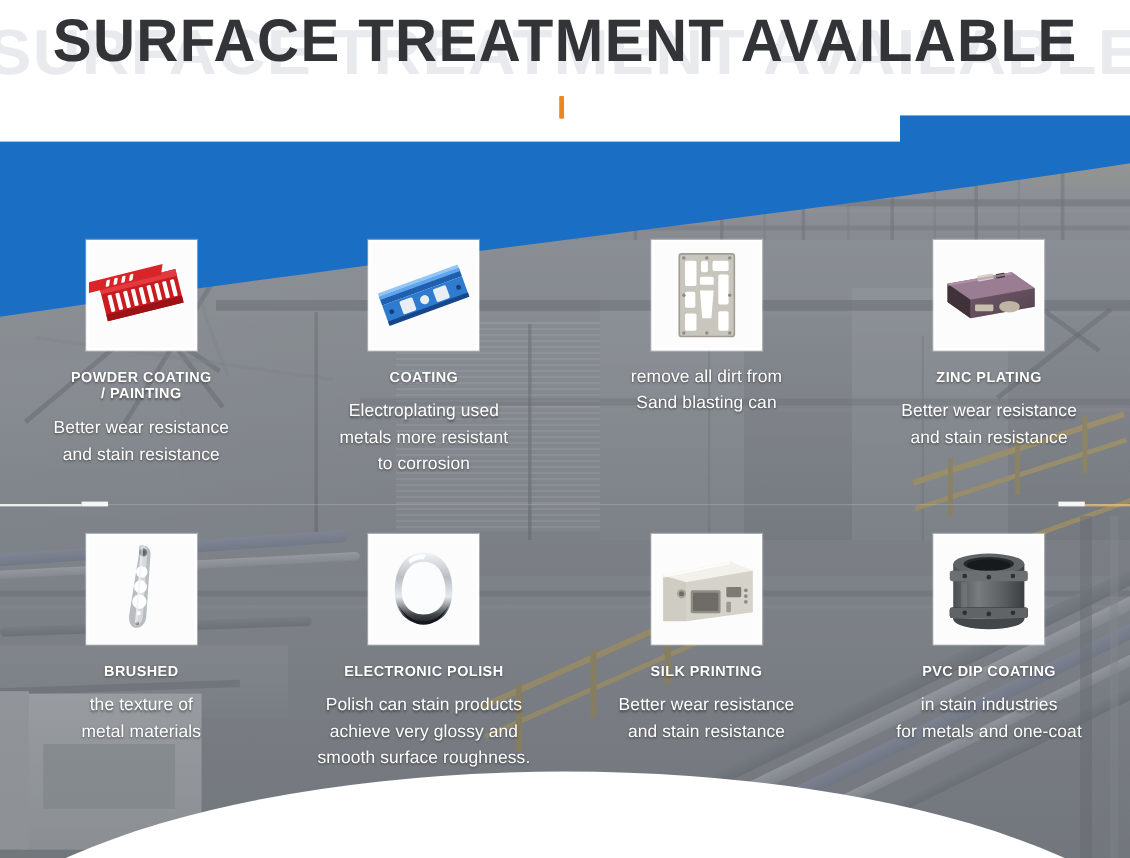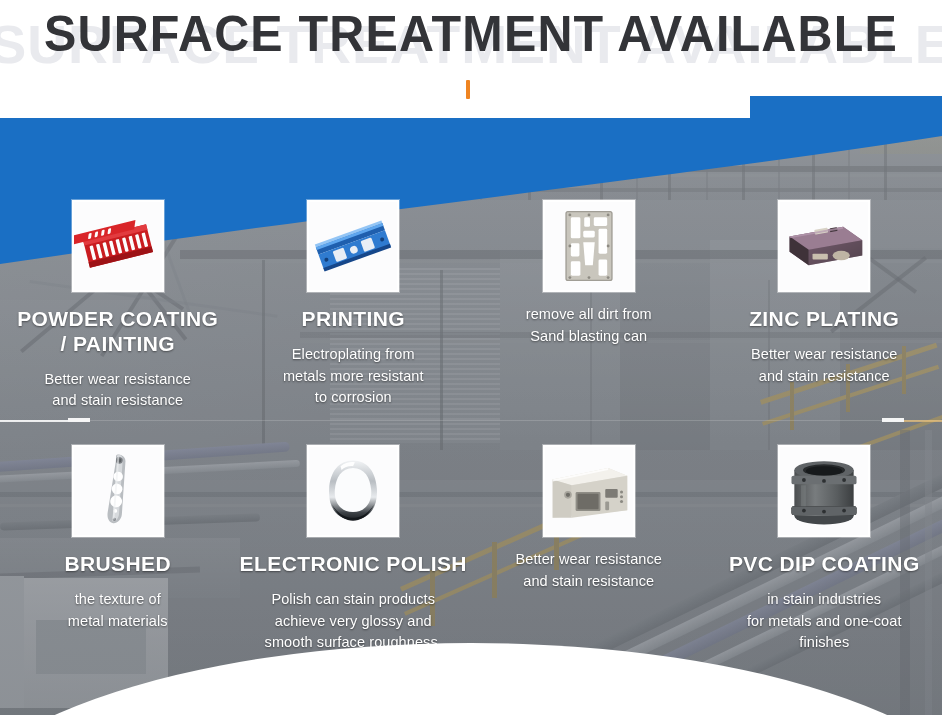--- a/index.html
+++ b/index.html
@@ -95,21 +95,21 @@
   .row { position:absolute; left:0; width:942px; display:flex; }
   #row1 { top:100px; }
   #row2 { top:345px; }
 
   .cell { width:235.5px; display:flex; flex-direction:column; align-items:center; }
 
   .thumb { width:92px; height:92px; background:#fcfcfd; border:2px solid #ffffff;
            box-shadow:0 0 0 1px rgba(255,255,255,.35);
            display:flex; align-items:center; justify-content:center; overflow:hidden; }
 
-  .cap { margin-top:15px; text-align:center; color:#ffffff; font-size:21px;
+  .cap { margin-top:15px; text-align:center; color:#ffffff; font-size:12px;
          font-weight:700; letter-spacing:.4px; line-height:1.18;
          text-shadow:0 1px 2px rgba(0,0,0,.45); }
 
   .desc { margin-top:12px; text-align:center; color:#ffffff; font-size:14.5px;
           font-weight:400; line-height:1.5; letter-spacing:.1px;
           text-shadow:0 1px 2px rgba(0,0,0,.5); width:224px; }
 
   
   #mid-rule { position:absolute; left:0; top:320px; width:942px; height:1px;
               background:rgba(255,255,255,.17); z-index:21; }
@@ -292,24 +292,24 @@
               <rect x="24" y="44" width="12" height="12" rx="1.5" fill="#e9eef5"></rect>
               <rect x="55" y="44" width="12" height="12" rx="1.5" fill="#e9eef5"></rect>
               <circle cx="45.5" cy="50" r="4" fill="#e9eef5"></circle>
               <circle cx="15" cy="50" r="2.1" fill="#12407c"></circle>
               <circle cx="77" cy="50" r="2.1" fill="#12407c"></circle>
               <path d="M9,31 L83,31 L83,34 L9,34 Z" fill="#78b6f2" opacity=".8"></path>
             </g>
           </svg>
         </div>
         <div class="cap">
-          <div>PRINTING</div>
-        </div>
-        <div class="desc">
-          <div>Electroplating from</div>
+          <div>COATING</div>
+        </div>
+        <div class="desc">
+          <div>Electroplating used</div>
           <div>metals more resistant</div>
           <div>to corrosion</div>
         </div>
       </div>
 
       <div class="cell">
         <div class="thumb">
           <svg width="92" height="92" viewBox="0 0 92 92">
             <rect x="22" y="10" width="48" height="72" rx="2" fill="#c9c6bd"></rect>
             <rect x="22" y="10" width="48" height="72" rx="2" fill="none" stroke="#a09d95" stroke-width="1.4"></rect>
@@ -441,20 +441,23 @@
             <rect x="34" y="49" width="22" height="16" rx="1" fill="#6e6c66"></rect>
             <rect x="63" y="44" width="13" height="9" rx="1" fill="#7d7b75"></rect>
             <rect x="63" y="57" width="4" height="9" rx="1" fill="#9b9992"></rect>
             <circle cx="24" cy="50" r="4" fill="#a7a49c"></circle>
             <circle cx="24" cy="50" r="2.2" fill="#6e6c66"></circle>
             <circle cx="80" cy="47" r="1.6" fill="#8b8982"></circle>
             <circle cx="80" cy="52" r="1.6" fill="#8b8982"></circle>
             <circle cx="80" cy="57" r="1.6" fill="#8b8982"></circle>
             <path d="M8,34 L66,22 L66,24 L8,36 Z" fill="#ffffff" opacity=".8"></path>
           </svg>
+        </div>
+        <div class="cap">
+          <div>SILK PRINTING</div>
         </div>
         <div class="desc">
           <div>Better wear resistance</div>
           <div>and stain resistance</div>
         </div>
       </div>
 
       <div class="cell">
         <div class="thumb">
           <svg width="92" height="92" viewBox="0 0 92 92">
@@ -484,21 +487,20 @@
             </g>
             <rect x="22" y="40" width="5" height="22" fill="#8a8e90" opacity=".35"></rect>
           </svg>
         </div>
         <div class="cap">
           <div>PVC DIP COATING</div>
         </div>
         <div class="desc">
           <div>in stain industries</div>
           <div>for metals and one-coat</div>
-          <div>finishes</div>
         </div>
       </div>
 
     </div>
   </div>
 
   <div id="bottom-arc"></div>
 
 </div>
 

